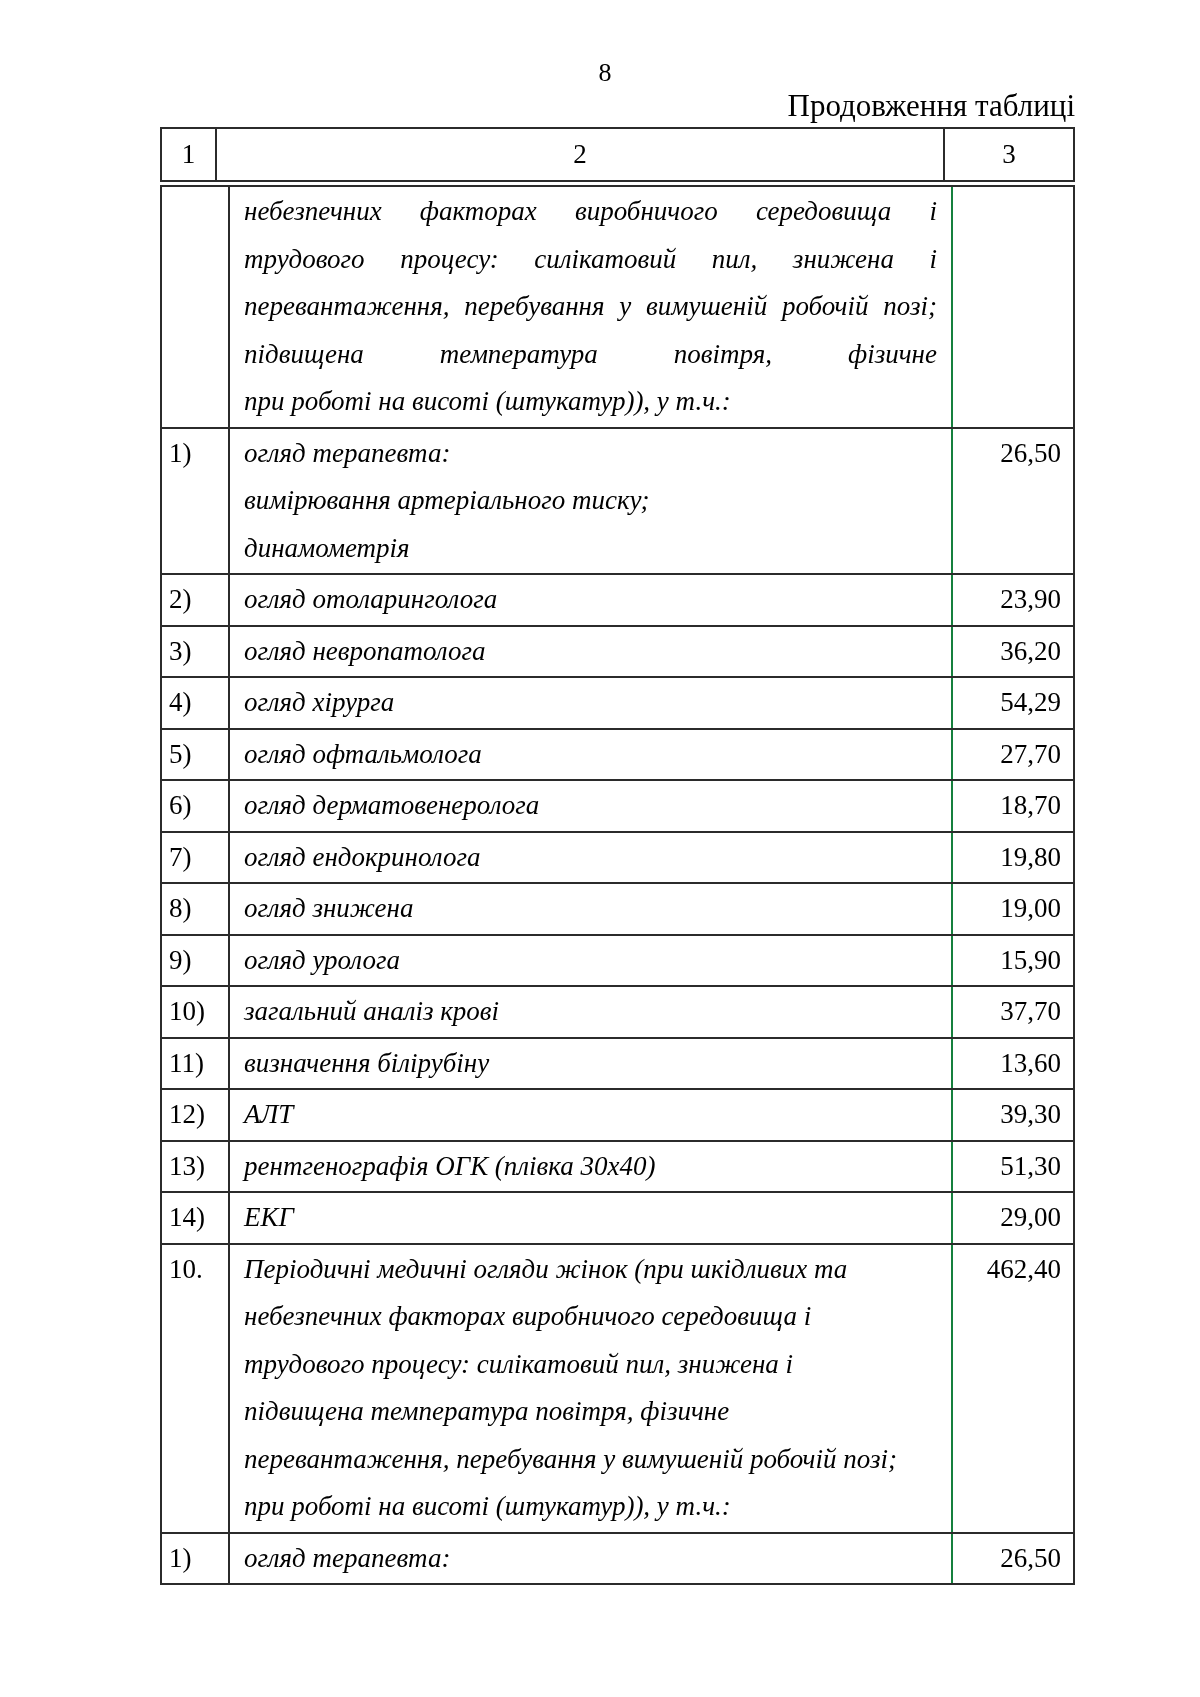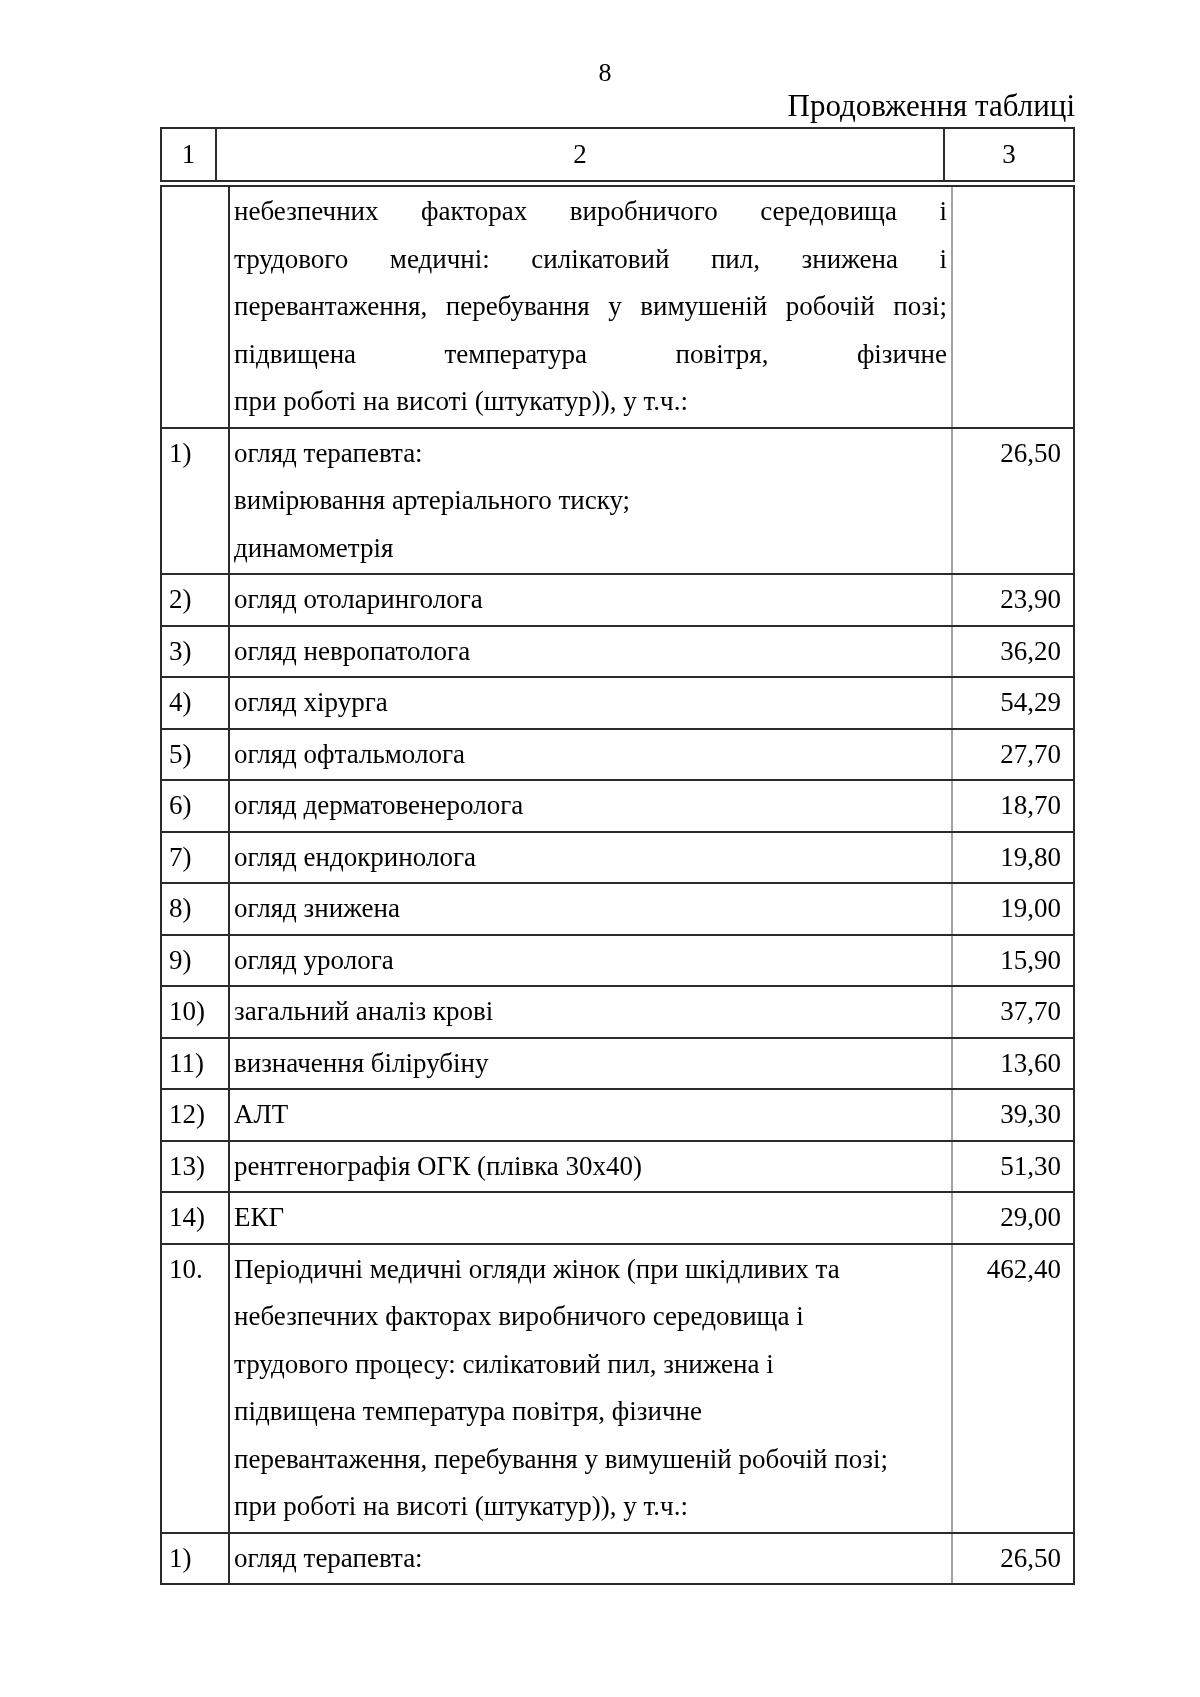--- a/index.html
+++ b/index.html
@@ -57,23 +57,24 @@
   .c1 {
     width: 68px;
     box-sizing: border-box;
     border-right: 2px solid #2b2b2b;
     padding: 1px 4px 1px 7px;
     line-height: 47.5px;
   }
   .c2 {
     flex: 1;
     box-sizing: border-box;
-    border-right: 2px solid #a3a3a3;
-    padding: 1px 4px;
+    border-right: 2px solid #15803d;
+    padding: 1px 14px;
     line-height: 47.5px;
+    font-style: italic;
   }
   .c3 {
     width: 120px;
     box-sizing: border-box;
     text-align: right;
     padding: 1px 12px 1px 2px;
     line-height: 47.5px;
   }
   .line { min-height: 47.5px; }
   .line.j { display: flex; justify-content: space-between; }
@@ -99,21 +100,21 @@
         <div class="c2">
           <div class="line j">
             <span>небезпечних</span>
             <span>факторах</span>
             <span>виробничого</span>
             <span>середовища</span>
             <span>і</span>
           </div>
           <div class="line j">
             <span>трудового</span>
-            <span>медичні:</span>
+            <span>процесу:</span>
             <span>силікатовий</span>
             <span>пил,</span>
             <span>знижена</span>
             <span>і</span>
           </div>
           <div class="line j">
             <span>перевантаження,</span>
             <span>перебування</span>
             <span>у</span>
             <span>вимушеній</span>

